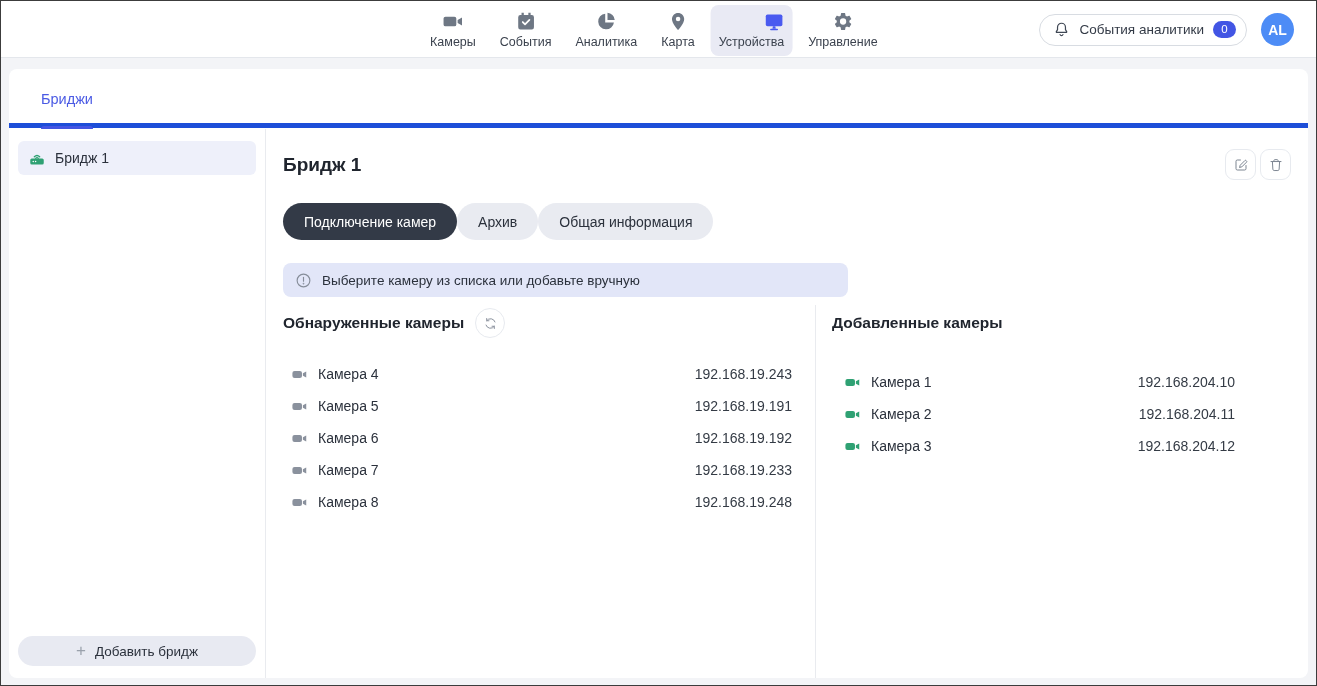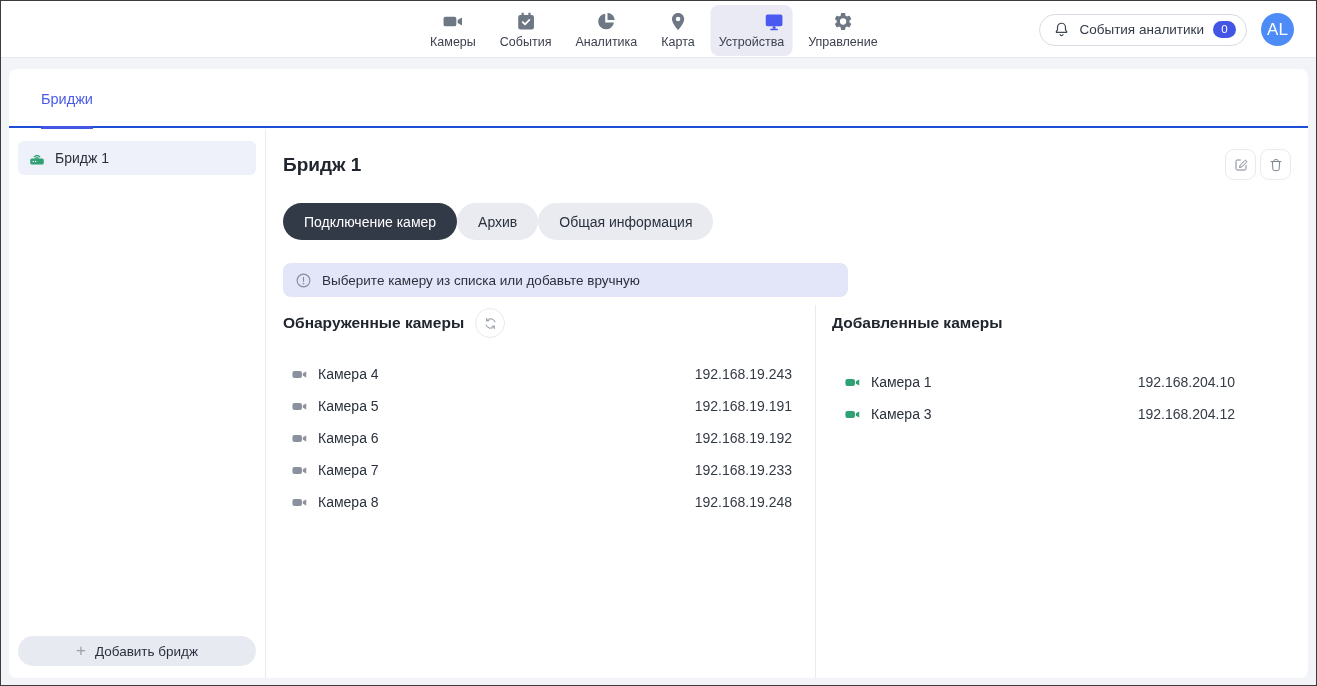--- a/index.html
+++ b/index.html
@@ -43,32 +43,32 @@
     font-family:inherit;
   }
   .events-btn svg { width:17px; height:17px; }
   .badge {
     background:#4255e4; color:#fff; border-radius:9px;
     font-size:11.5px; min-width:23px; height:17px; line-height:17px;
     text-align:center; padding:0 6px;
   }
   .avatar {
     width:33px; height:33px; border-radius:50%; background:#4d8cf6;
-    color:#fff; font-weight:normal; font-size:17px;
+    color:#fff; font-weight:bold; font-size:14px;
     display:flex; align-items:center; justify-content:center; cursor:pointer;
   }
 
   
   .page { position:absolute; top:57px; left:0; right:0; bottom:0; background:#f3f4f7; }
   .card {
     position:absolute; left:8px; right:8px; top:11px; bottom:7px;
     background:#fff; border-radius:8px; overflow:hidden;
   }
 
-  .tabs-row { position:relative; height:59px; border-bottom:2px solid #1d4ed8; }
+  .tabs-row { position:relative; height:59px; border-bottom:5px solid #1d4ed8; }
   .tab {
     position:absolute; left:32px; top:0; height:59px;
     display:flex; align-items:center; color:#4a5ae4; font-size:14.5px; cursor:pointer;
   }
   .tab-indicator {
     position:absolute; left:0; bottom:-1px; width:100%; height:3px;
     background:#4456e3; border-radius:3px 3px 0 0;
   }
 
   .card-body { position:absolute; top:60px; left:0; right:0; bottom:0; display:flex; }
@@ -389,20 +389,30 @@
                 <span class="cam-name">Камера 1</span>
                 <span class="cam-ip">192.168.204.10</span>
               </div>
               <div class="camera-row">
                 <span class="cam-icon green">
                     <svg viewBox="0 0 24 24">
                       <rect x="2" y="7" width="13.5" height="10" rx="3"></rect>
                       <path d="M16.8 10.4l4.7-2.5v8.2l-4.7-2.5z"></path>
                     </svg>
                   </span>
+                <span class="cam-name">Камера 2</span>
+                <span class="cam-ip">192.168.204.11</span>
+              </div>
+              <div class="camera-row">
+                <span class="cam-icon green">
+                    <svg viewBox="0 0 24 24">
+                      <rect x="2" y="7" width="13.5" height="10" rx="3"></rect>
+                      <path d="M16.8 10.4l4.7-2.5v8.2l-4.7-2.5z"></path>
+                    </svg>
+                  </span>
                 <span class="cam-name">Камера 3</span>
                 <span class="cam-ip">192.168.204.12</span>
               </div>
             </div>
           </div>
 
         </div>
       </section>
     </div>
   </div>

